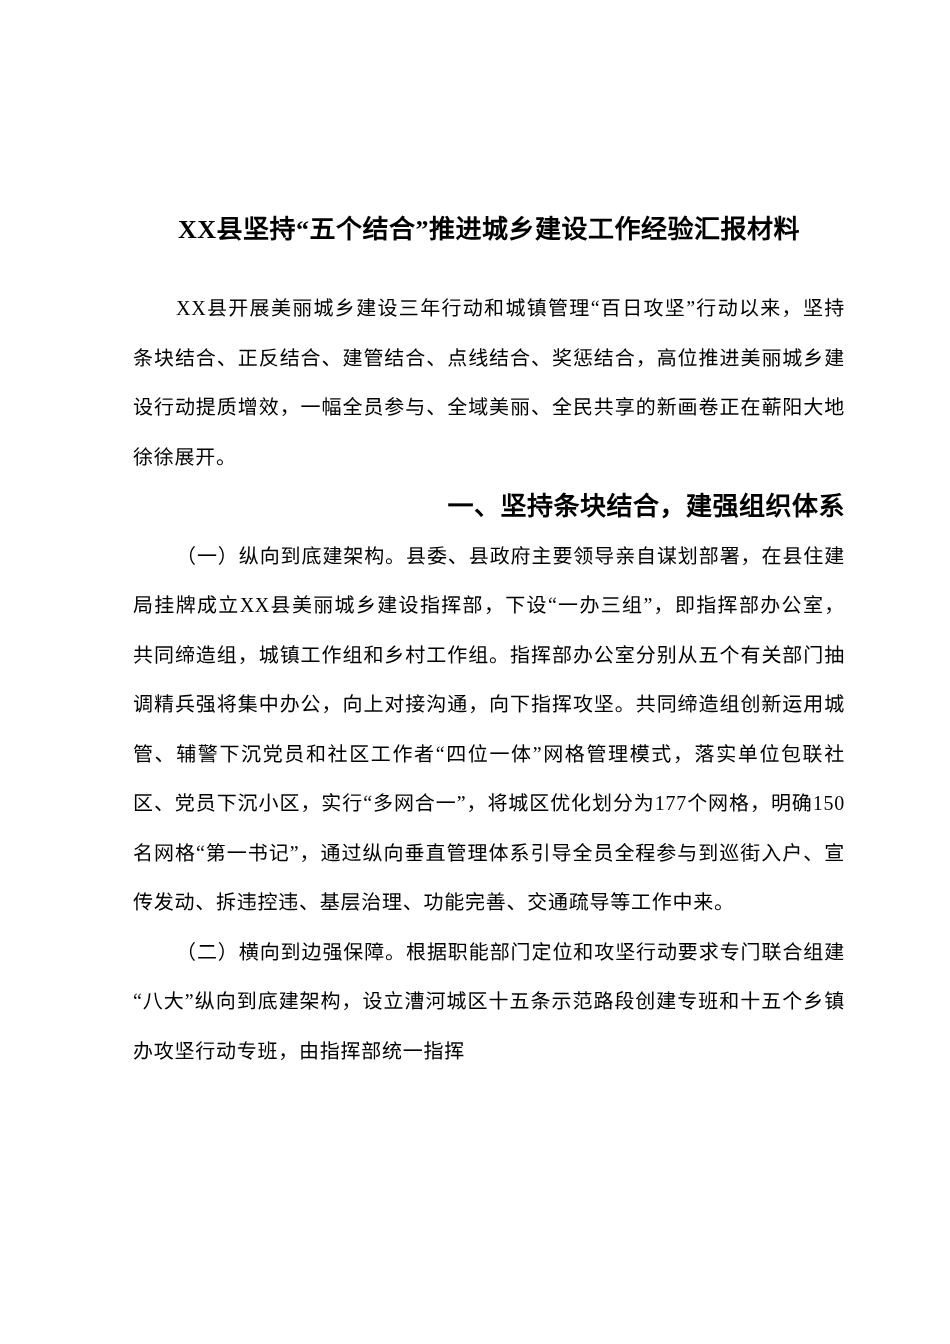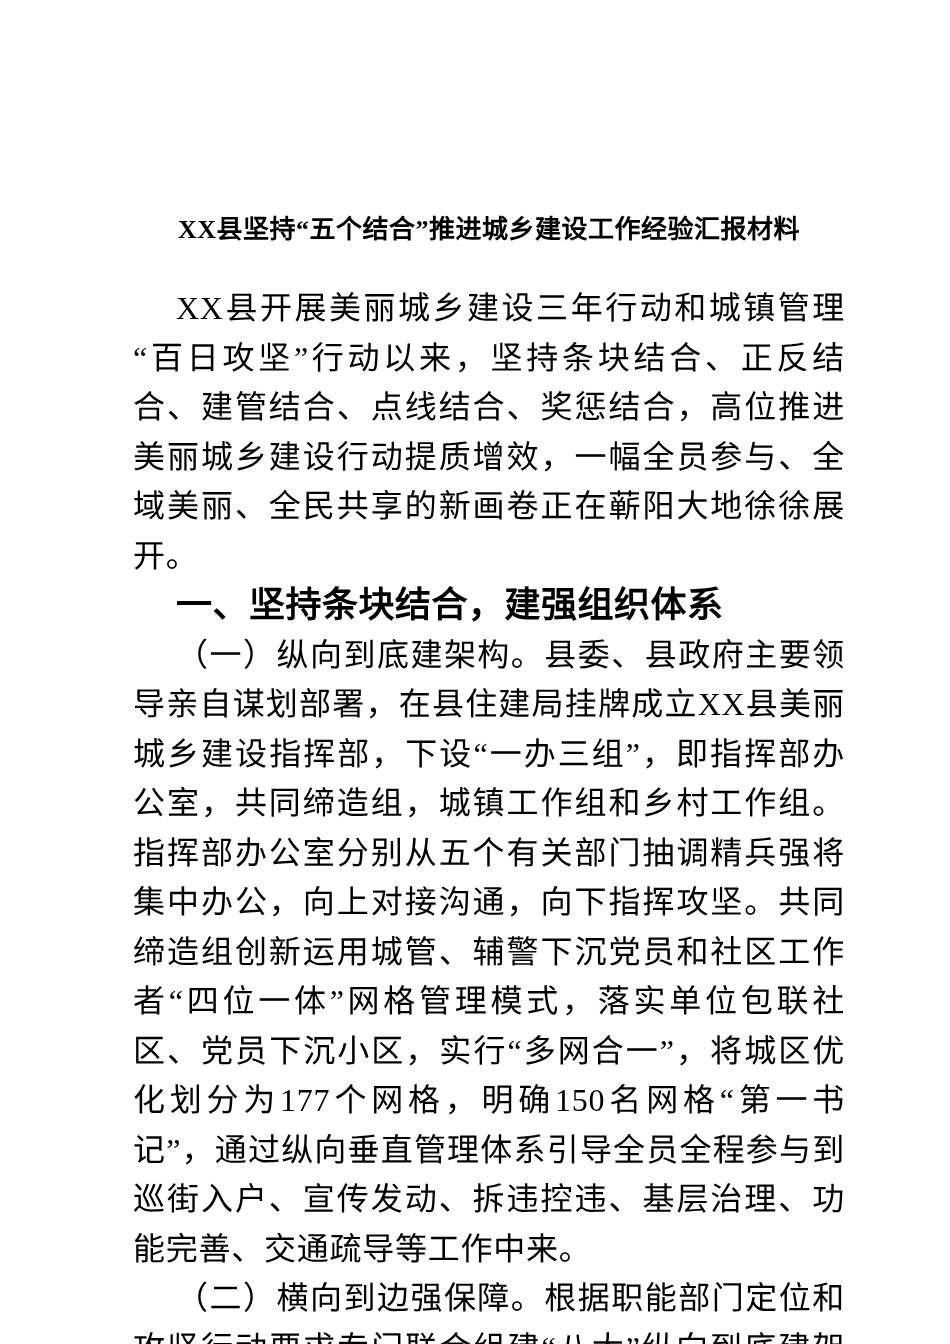--- a/index.html
+++ b/index.html
@@ -26,37 +26,38 @@
   .doc-title {
     margin: 0;
     font-size: 26px;
     line-height: 36px;
     font-weight: bold;
     text-align: center;
     letter-spacing: 0.5px;
   }
   .para {
     margin: 0;
-    font-size: 32px;
+    font-size: 20px;
     line-height: 49.5px;
     text-align: justify;
     text-indent: 43px;
     letter-spacing: 0.75px;
     word-break: break-all;
   }
   .para.intro {
     margin-top: 36px;
   }
   .section-heading {
     margin: 0;
-    font-size: 36px;
+    font-size: 26px;
     line-height: 49.5px;
     font-weight: bold;
     text-indent: 43px;
     letter-spacing: 0.5px;
+    text-align: right;
   }
 </style>
 </head>
 <body>
 
 <div class="page">
   <div class="doc-content">
     <h1 class="doc-title">XX县坚持“五个结合”推进城乡建设工作经验汇报材料</h1>
     <p class="para intro">XX县开展美丽城乡建设三年行动和城镇管理“百日攻坚”行动以来，坚持条块结合、正反结合、建管结合、点线结合、奖惩结合，高位推进美丽城乡建设行动提质增效，一幅全员参与、全域美丽、全民共享的新画卷正在蕲阳大地徐徐展开。</p>
     <h2 class="section-heading">一、坚持条块结合，建强组织体系</h2>

